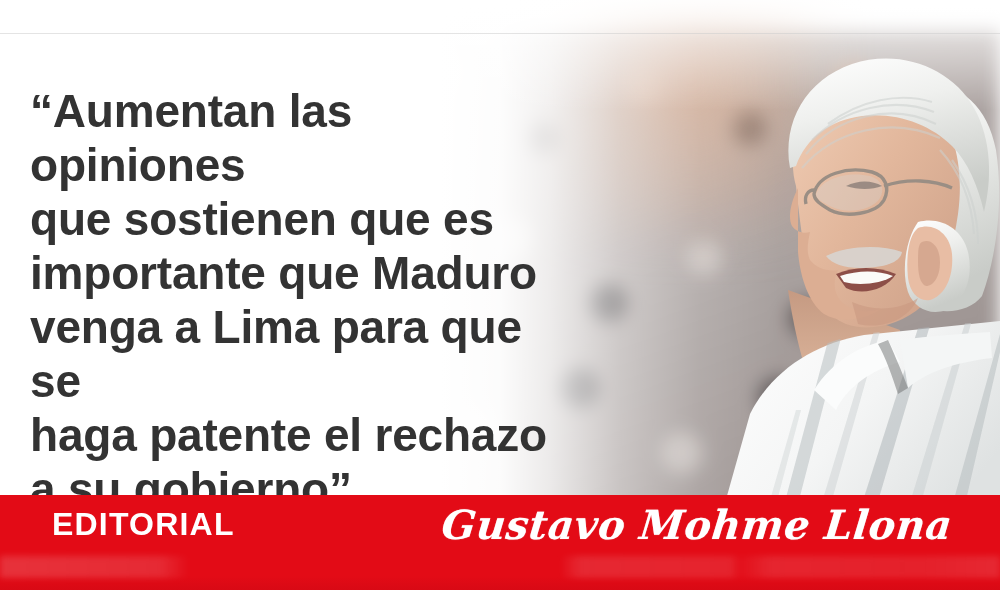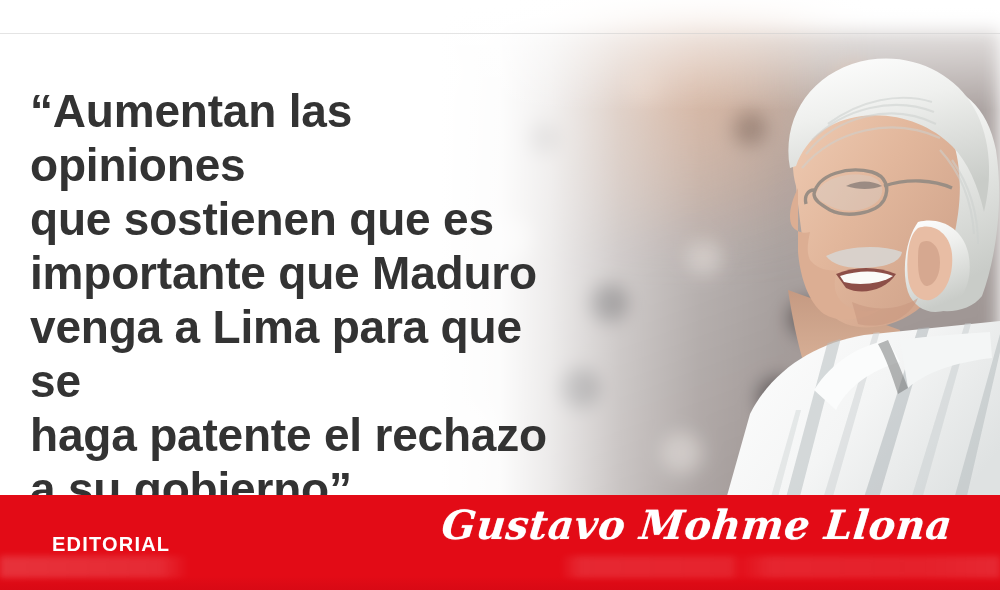--- a/index.html
+++ b/index.html
@@ -162,24 +162,23 @@
     background: linear-gradient(to bottom, rgba(196,6,18,.0) 0%, rgba(196,6,18,.35) 100%);
   }
 
   .editorial {
     position: absolute;
     left: 52px;
     top: 508px;
     color: #ffffff;
     font-family: "Liberation Sans", sans-serif;
     font-weight: bold;
-    font-size: 20px;
+    font-size: 32px;
     letter-spacing: 1.2px;
     line-height: 32px;
-    margin-top: 20px;
   }
 
   .signature {
     position: absolute;
     right: 48px;
     top: 501px;
     color: #ffffff;
     font-family: "DejaVu Serif", serif;
     font-style: italic;
     font-weight: bold;

